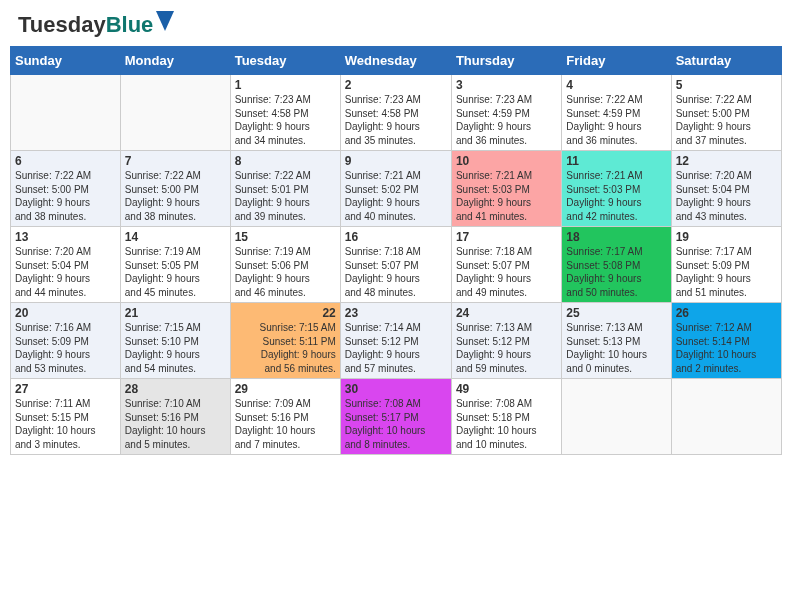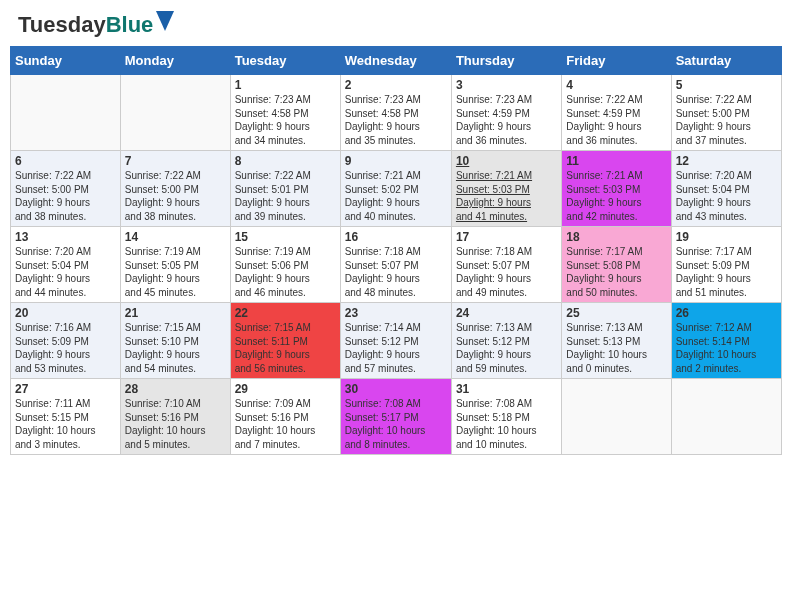--- a/index.html
+++ b/index.html
@@ -177,28 +177,28 @@
 Daylight: 9 hours
 and 39 minutes.</div>
         </td>
         <td style="background: rgb(238, 242, 249);">
           <span class="day-num">9</span>
           <div class="cell-text" style="white-space: pre-line;">Sunrise: 7:21 AM
 Sunset: 5:02 PM
 Daylight: 9 hours
 and 40 minutes.</div>
         </td>
-        <td style="background: #e5e5e5; text-decoration: underline;">
+        <td style="background: #fca5a5;">
           <span class="day-num">10</span>
           <div class="cell-text" style="white-space: pre-line;">Sunrise: 7:21 AM
 Sunset: 5:03 PM
 Daylight: 9 hours
 and 41 minutes.</div>
         </td>
-        <td style="background: #d946ef;">
+        <td style="background: #5eead4;">
           <span class="day-num">11</span>
           <div class="cell-text" style="white-space: pre-line;">Sunrise: 7:21 AM
 Sunset: 5:03 PM
 Daylight: 9 hours
 and 42 minutes.</div>
         </td>
         <td style="background: rgb(238, 242, 249);">
           <span class="day-num">12</span>
           <div class="cell-text" style="white-space: pre-line;">Sunrise: 7:20 AM
 Sunset: 5:04 PM
@@ -235,21 +235,21 @@
 Daylight: 9 hours
 and 48 minutes.</div>
         </td>
         <td style="background: rgb(255, 255, 255);">
           <span class="day-num">17</span>
           <div class="cell-text" style="white-space: pre-line;">Sunrise: 7:18 AM
 Sunset: 5:07 PM
 Daylight: 9 hours
 and 49 minutes.</div>
         </td>
-        <td style="background: #f9a8d4; margin-left: 20px;">
+        <td style="background: #22c55e; margin-left: 20px;">
           <span class="day-num">18</span>
           <div class="cell-text" style="white-space: pre-line;">Sunrise: 7:17 AM
 Sunset: 5:08 PM
 Daylight: 9 hours
 and 50 minutes.</div>
         </td>
         <td style="background: rgb(255, 255, 255);">
           <span class="day-num">19</span>
           <div class="cell-text" style="white-space: pre-line;">Sunrise: 7:17 AM
 Sunset: 5:09 PM
@@ -265,21 +265,21 @@
 Daylight: 9 hours
 and 53 minutes.</div>
         </td>
         <td style="background: rgb(238, 242, 249);">
           <span class="day-num">21</span>
           <div class="cell-text" style="white-space: pre-line;">Sunrise: 7:15 AM
 Sunset: 5:10 PM
 Daylight: 9 hours
 and 54 minutes.</div>
         </td>
-        <td style="background: #ef4444;">
+        <td style="background: #fdba74; text-align: right;">
           <span class="day-num">22</span>
           <div class="cell-text" style="white-space: pre-line;">Sunrise: 7:15 AM
 Sunset: 5:11 PM
 Daylight: 9 hours
 and 56 minutes.</div>
         </td>
         <td style="background: rgb(238, 242, 249);">
           <span class="day-num">23</span>
           <div class="cell-text" style="white-space: pre-line;">Sunrise: 7:14 AM
 Sunset: 5:12 PM
@@ -331,21 +331,21 @@
 and 7 minutes.</div>
         </td>
         <td style="background: #d946ef;">
           <span class="day-num">30</span>
           <div class="cell-text" style="white-space: pre-line;">Sunrise: 7:08 AM
 Sunset: 5:17 PM
 Daylight: 10 hours
 and 8 minutes.</div>
         </td>
         <td style="background: rgb(255, 255, 255);">
-          <span class="day-num">31</span>
+          <span class="day-num">49</span>
           <div class="cell-text" style="white-space: pre-line;">Sunrise: 7:08 AM
 Sunset: 5:18 PM
 Daylight: 10 hours
 and 10 minutes.</div>
         </td>
         <td class="empty-cell"></td>
         <td class="empty-cell"></td>
       </tr>
     </tbody>
 </table>

